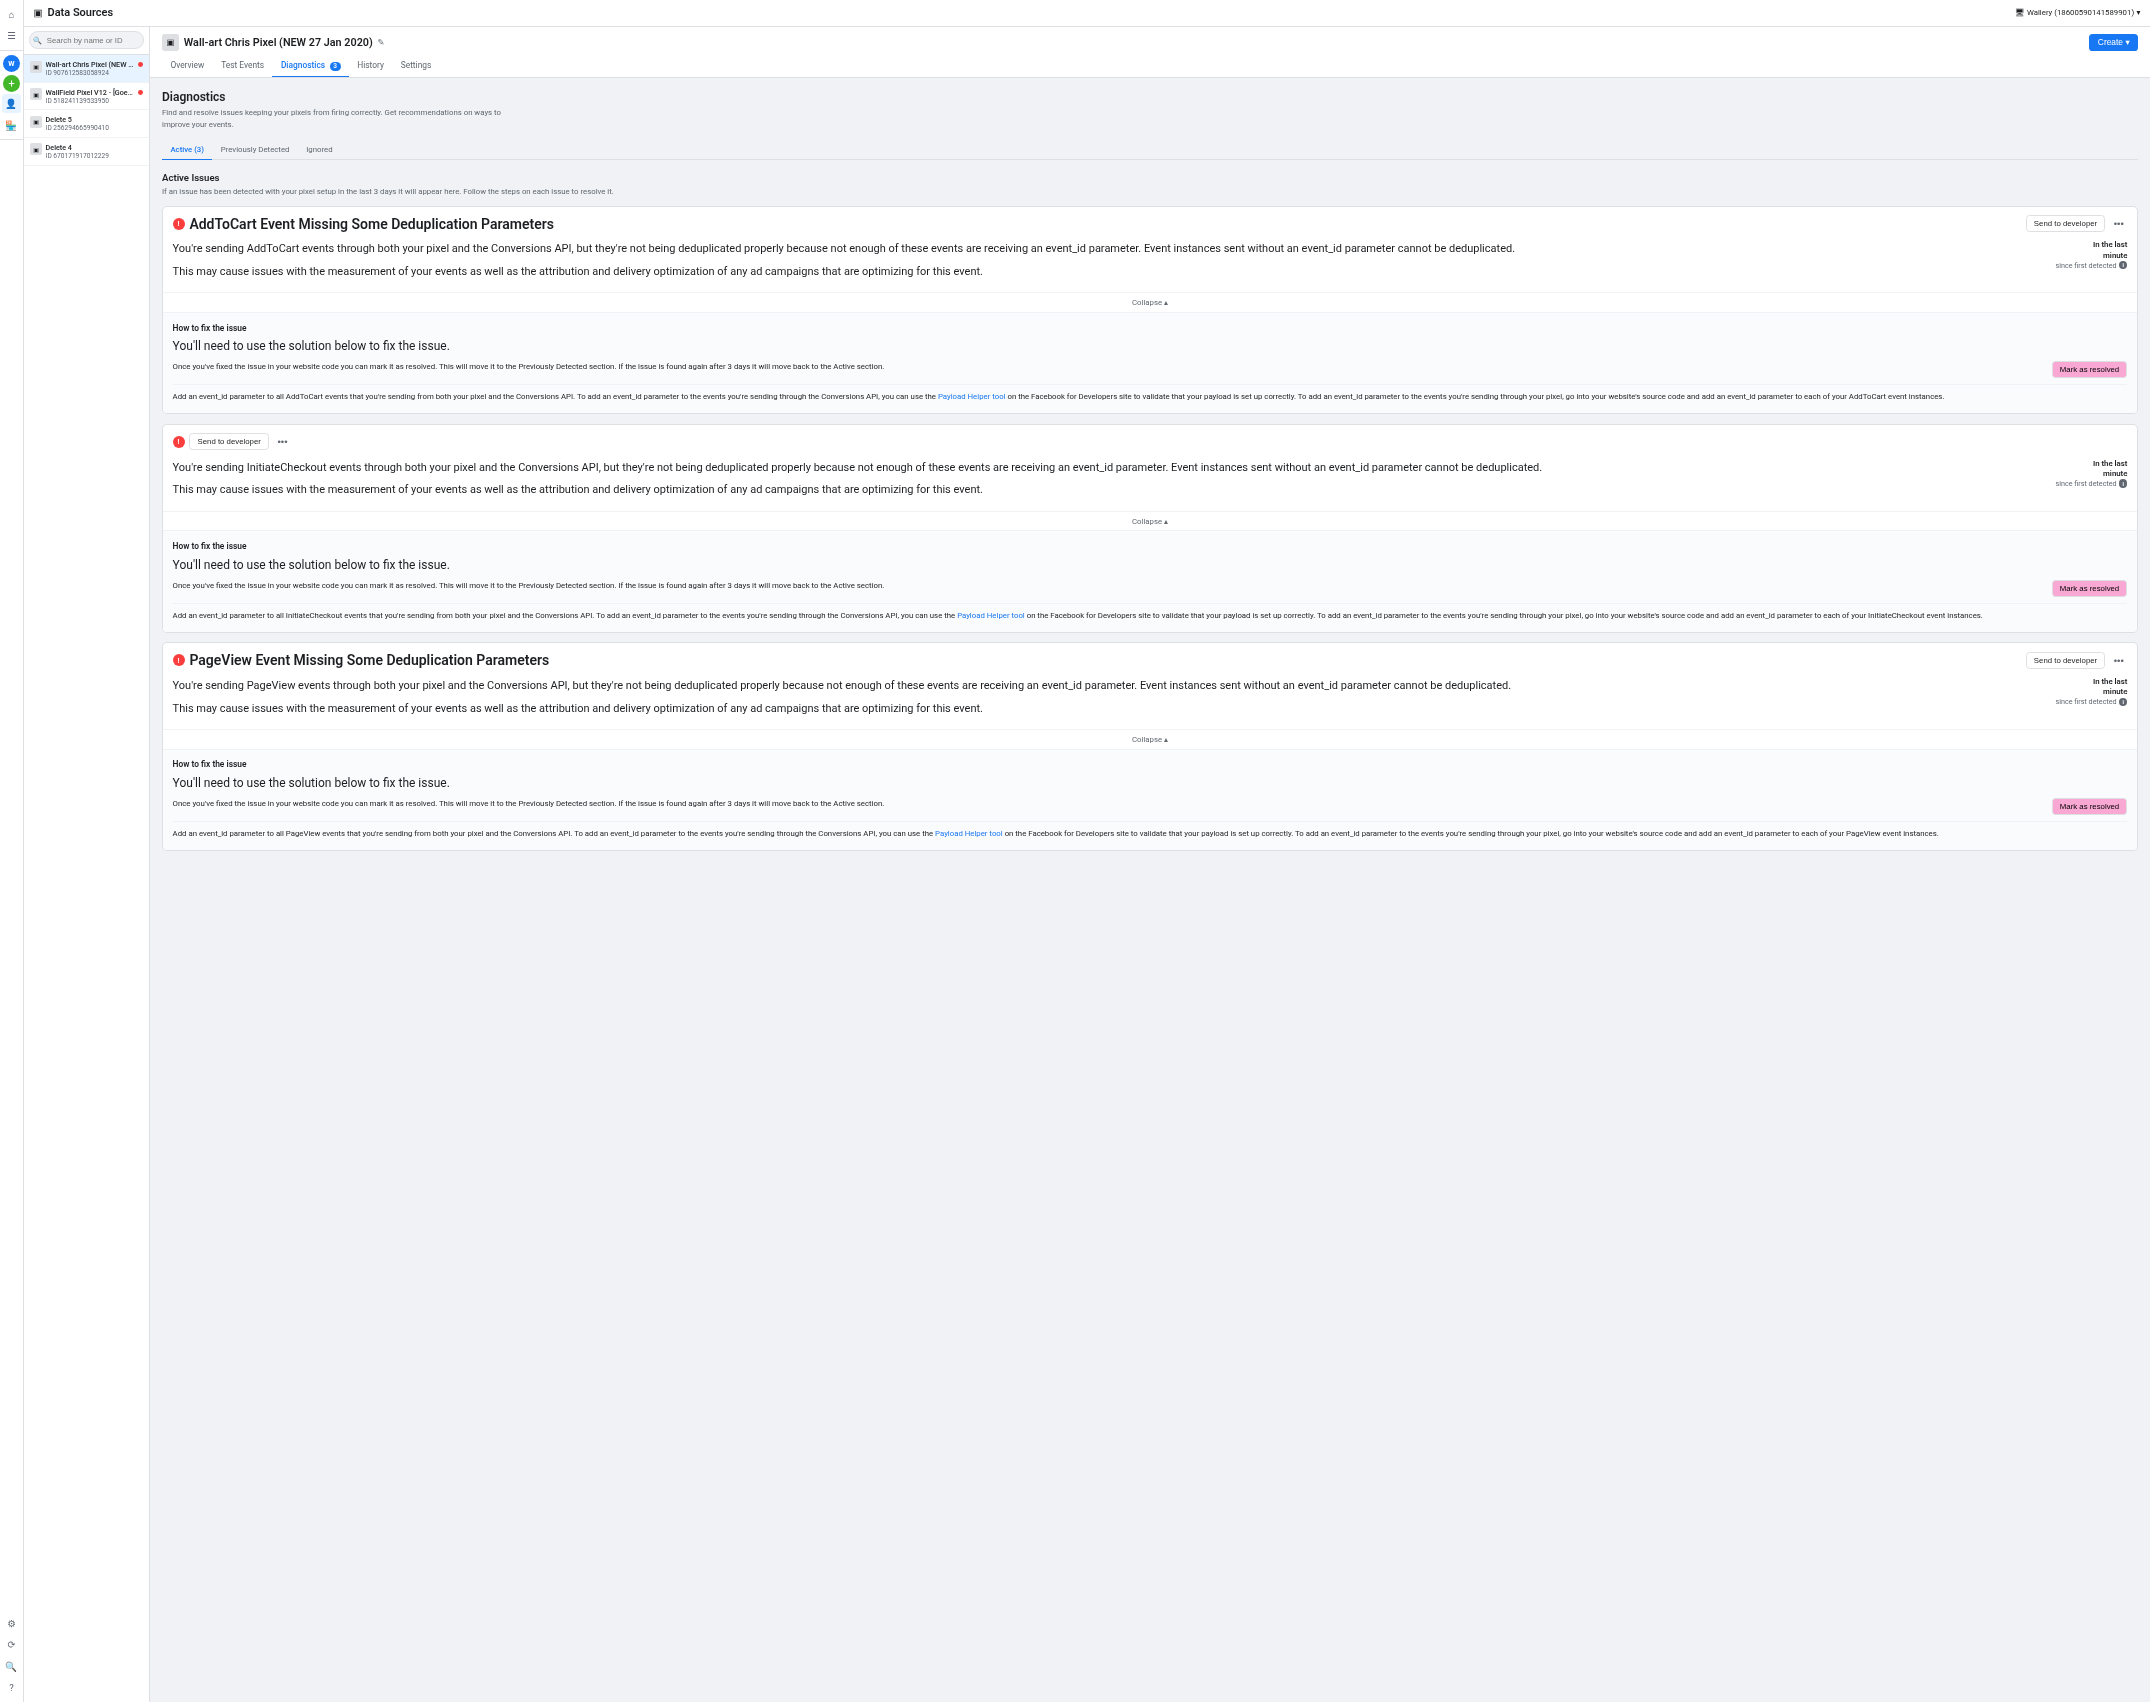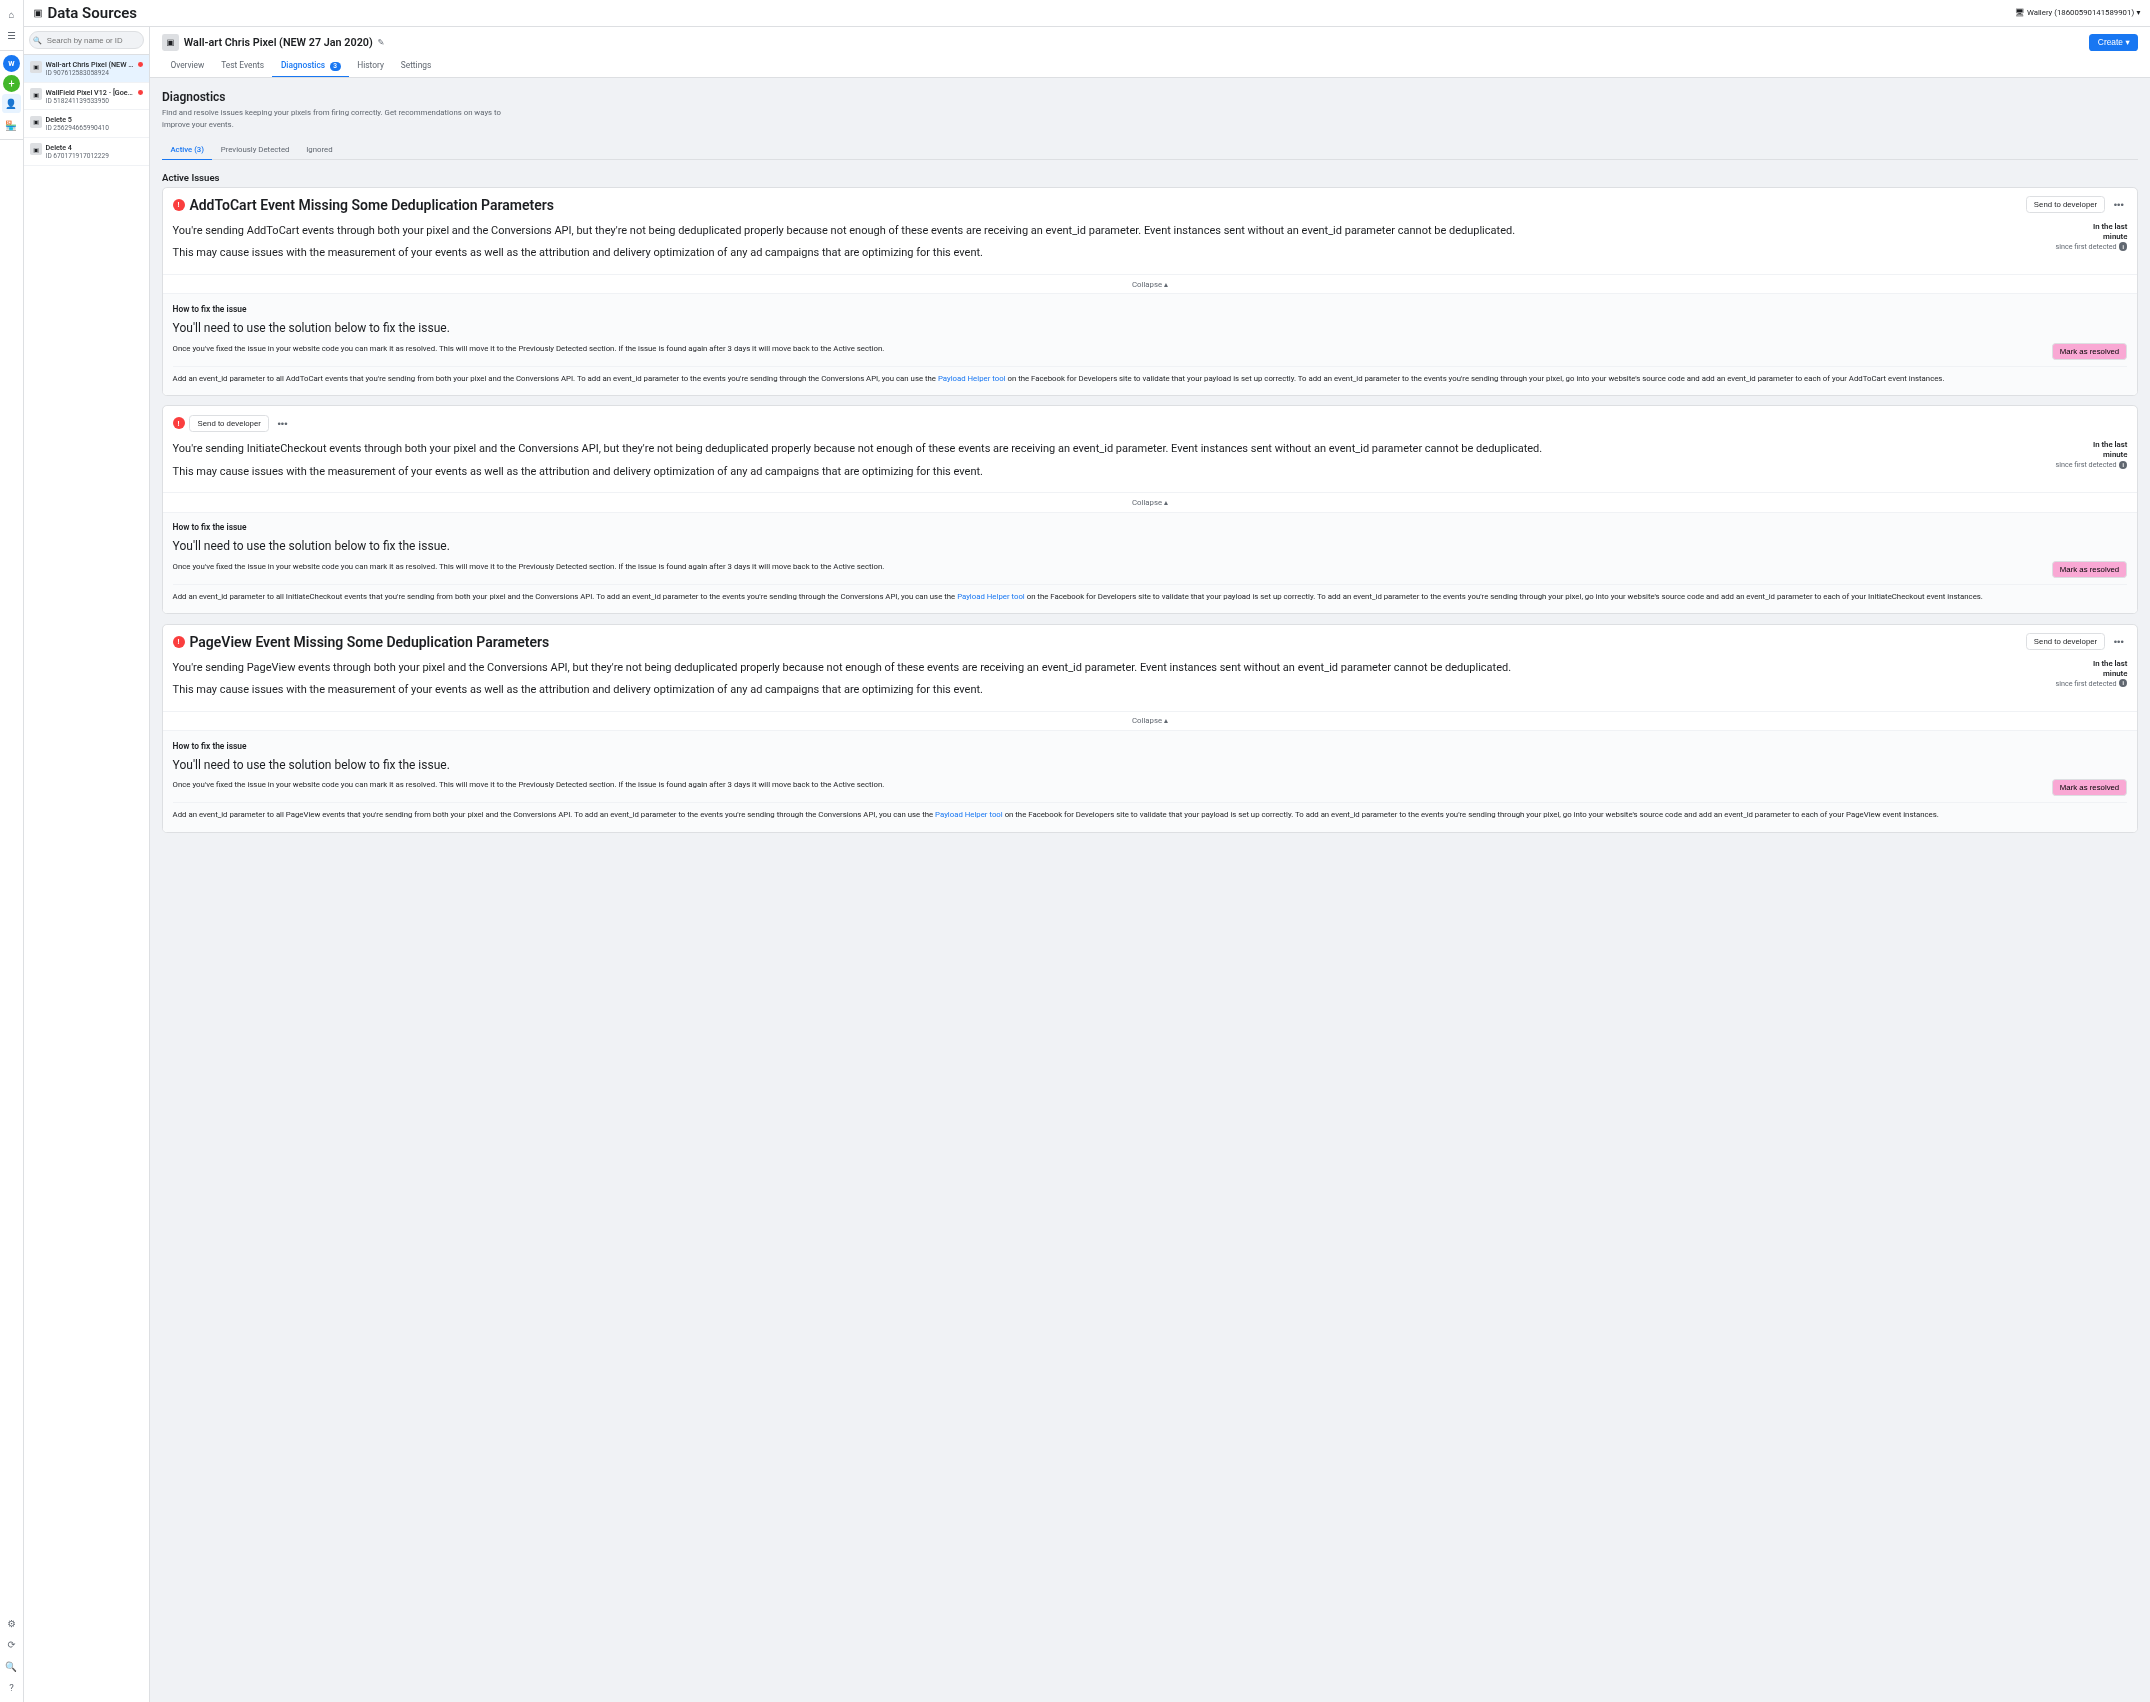--- a/index.html
+++ b/index.html
@@ -76,21 +76,21 @@
       height: 26.5px;
       background: #fff;
       border-bottom: 0.6px solid #dddfe2;
       display: flex;
       align-items: center;
       padding: 0 9.6px;
       gap: 4.8px;
       flex-shrink: 0;
     }
     .top-bar .page-title {
-      font-size: 15px;
+      font-size: 11px;
       font-weight: 600;
       color: #1c1e21;
     }
 
     
     .content-area {
       display: flex;
       flex: 1;
       overflow: hidden;
     }
@@ -572,20 +572,21 @@
         <div class="diagnostics-title">Diagnostics</div>
         <div class="diagnostics-desc">Find and resolve issues keeping your pixels from firing correctly. Get recommendations on ways to improve your events.</div>
 
         <div class="sub-tabs">
           <div class="sub-tab active">Active (3)</div>
           <div class="sub-tab">Previously Detected</div>
           <div class="sub-tab">Ignored</div>
         </div>
 
         <div class="section-title">Active Issues</div>
+        <div class="section-desc">If an issue has been detected with your pixel setup in the last 3 days it will appear here. Follow the steps on each issue to resolve it.</div>
 
         <div class="issue-card">
           <div class="issue-header">
             <div class="issue-warning-icon">!</div>
             <div class="issue-title">AddToCart Event Missing Some Deduplication Parameters</div>
             <button class="send-dev-btn">Send to developer</button>
             <button class="more-btn">•••</button>
           </div>
           <div class="issue-body">
             <div class="issue-description">

